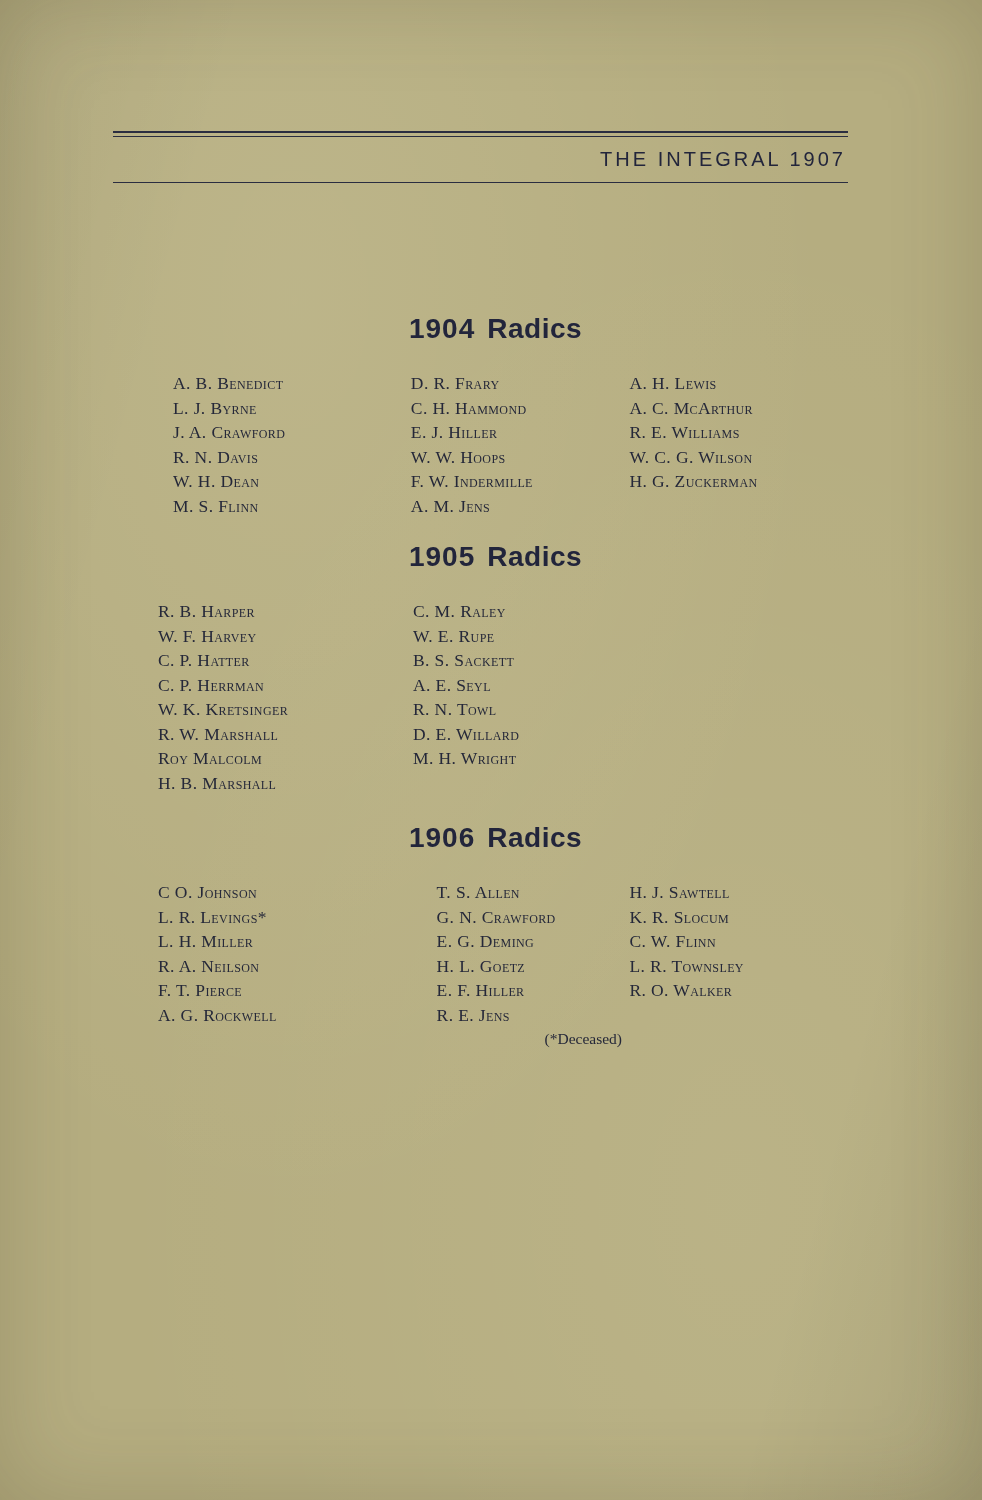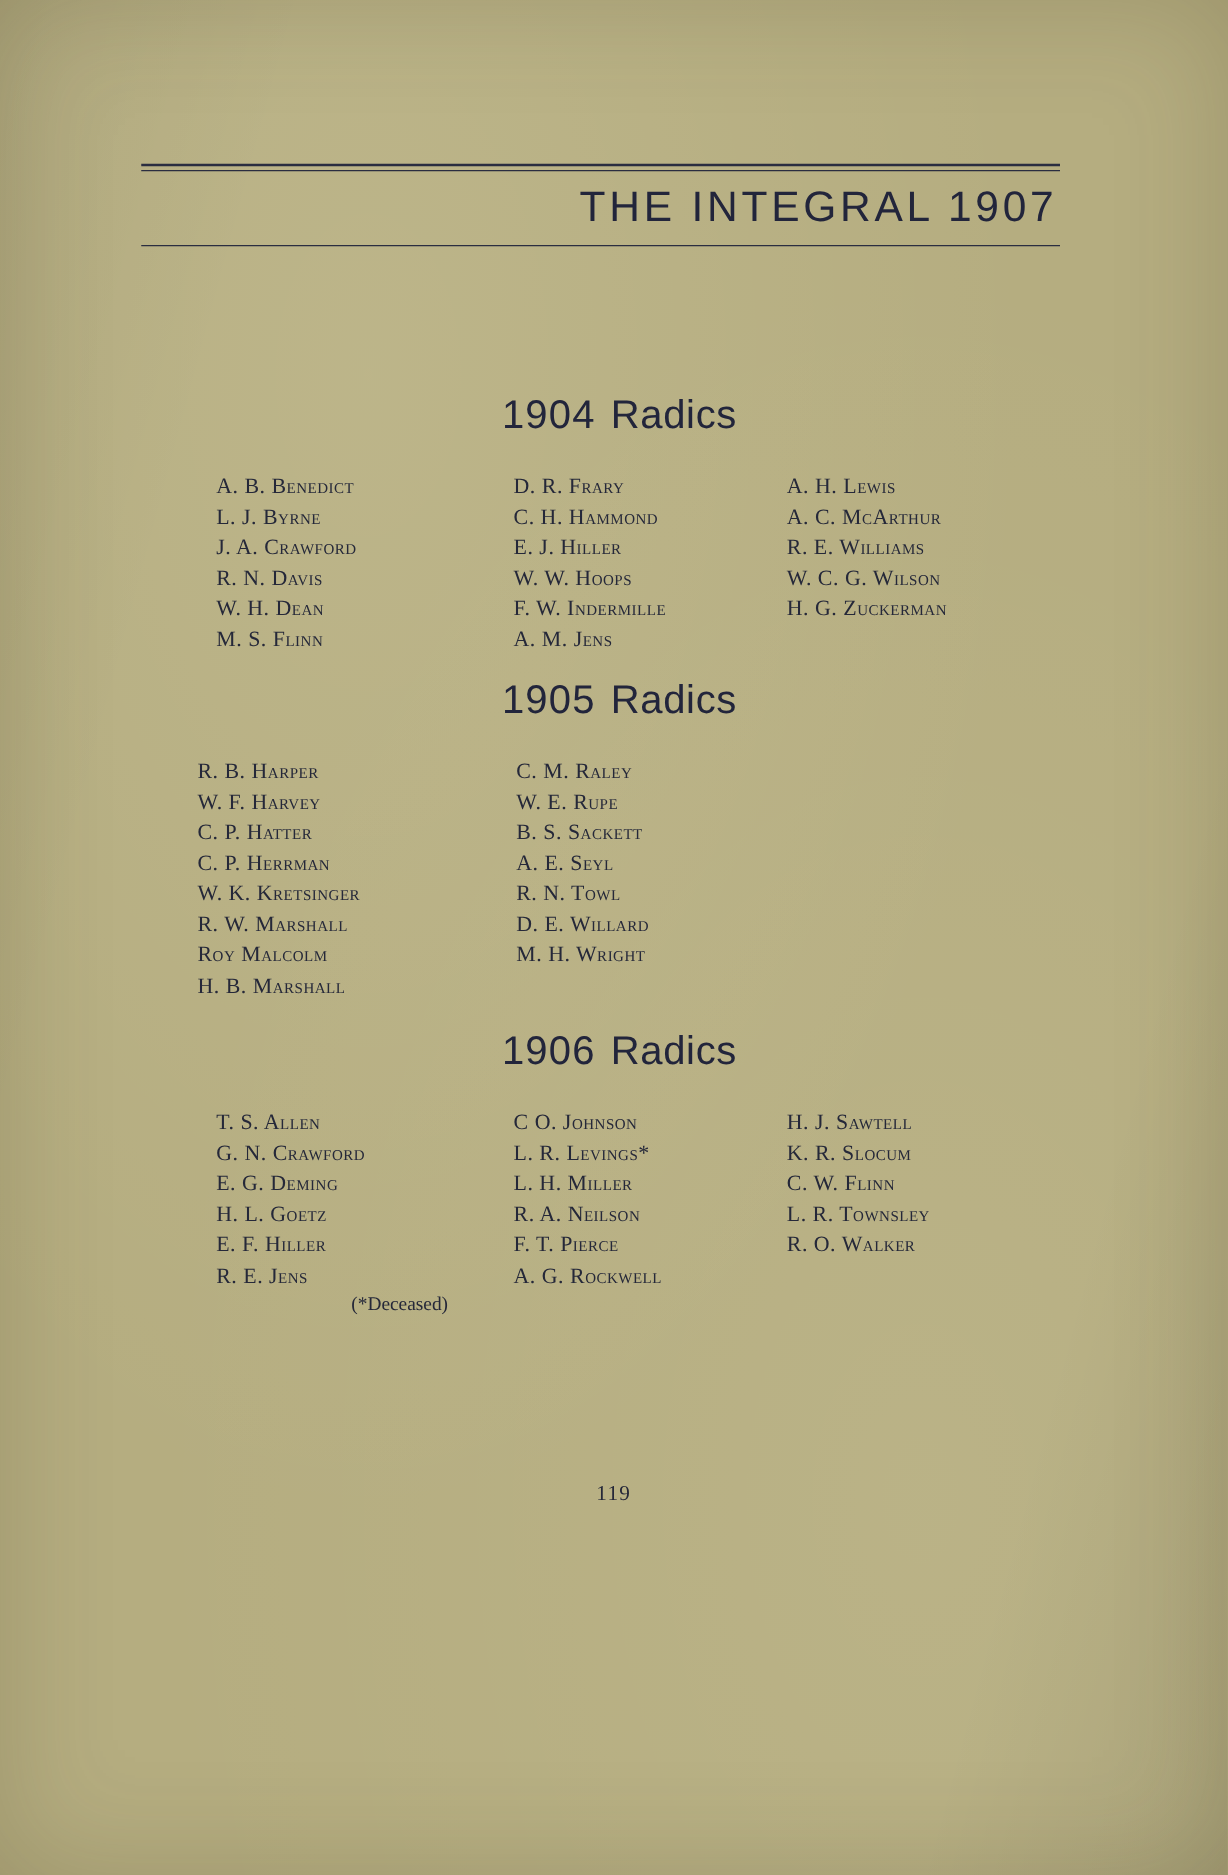--- a/index.html
+++ b/index.html
@@ -57,42 +57,42 @@
     border-top: 1px solid #2a2d40;
   }
   .rule-bottom {
     height: 0;
     border-top: 1px solid #2a2d40;
     margin-top: 5px;
   }
   .header-title {
     text-align: right;
     font-family: "Liberation Sans", sans-serif;
-    font-size: 34px;
+    font-size: 20px;
     letter-spacing: 3px;
     color: #22253b;
     padding: 12px 2px 8px 0;
     line-height: 1;
   }
 
   
   .section {
     position: absolute;
     width: 735px;
     left: 113px;
   }
   .section-title {
     font-family: "Liberation Sans", sans-serif;
-    font-size: 32px;
+    font-size: 28px;
     color: #22253b;
     text-align: center;
     margin: 0 0 26px 0;
     padding-left: 30px;
     letter-spacing: 0.5px;
-    font-weight: normal;
+    font-weight: bold;
   }
   .section-title .year { letter-spacing: 1px; }
   .section-title .word { margin-left: 12px; }
 
   .columns {
     display: flex;
     flex-direction: row;
   }
   .col {
     display: flex;
@@ -206,44 +206,43 @@
         <div class="name">M. H. Wright</div>
       </div>
     </div>
   </div>
 
   <div class="section section-1906">
     <div class="section-title">
       <span class="year">1906</span><span class="word">Radics</span>
     </div>
     <div class="columns">
+      <div class="col col-2">
+        <div class="name">C  O. Johnson</div>
+        <div class="name">L. R. Levings*</div>
+        <div class="name">L. H. Miller</div>
+        <div class="name">R. A. Neilson</div>
+        <div class="name">F. T. Pierce</div>
+        <div class="name">A. G. Rockwell</div>
+      </div>
       <div class="col col-1">
         <div class="name">T. S. Allen</div>
         <div class="name">G. N. Crawford</div>
         <div class="name">E. G. Deming</div>
         <div class="name">H. L. Goetz</div>
         <div class="name">E. F. Hiller</div>
         <div class="name">R. E. Jens</div>
         <div class="deceased-note">(*Deceased)</div>
       </div>
-      <div class="col col-2">
-        <div class="name">C  O. Johnson</div>
-        <div class="name">L. R. Levings*</div>
-        <div class="name">L. H. Miller</div>
-        <div class="name">R. A. Neilson</div>
-        <div class="name">F. T. Pierce</div>
-        <div class="name">A. G. Rockwell</div>
-      </div>
       <div class="col col-3">
         <div class="name">H. J. Sawtell</div>
         <div class="name">K. R. Slocum</div>
         <div class="name">C. W. Flinn</div>
         <div class="name">L. R. Townsley</div>
         <div class="name">R. O. Walker</div>
       </div>
     </div>
   </div>
 
-  <div class="page-number">119</div>
 
 </div>
 
 <div class="edge-shade"></div>
 
 </body></html>

